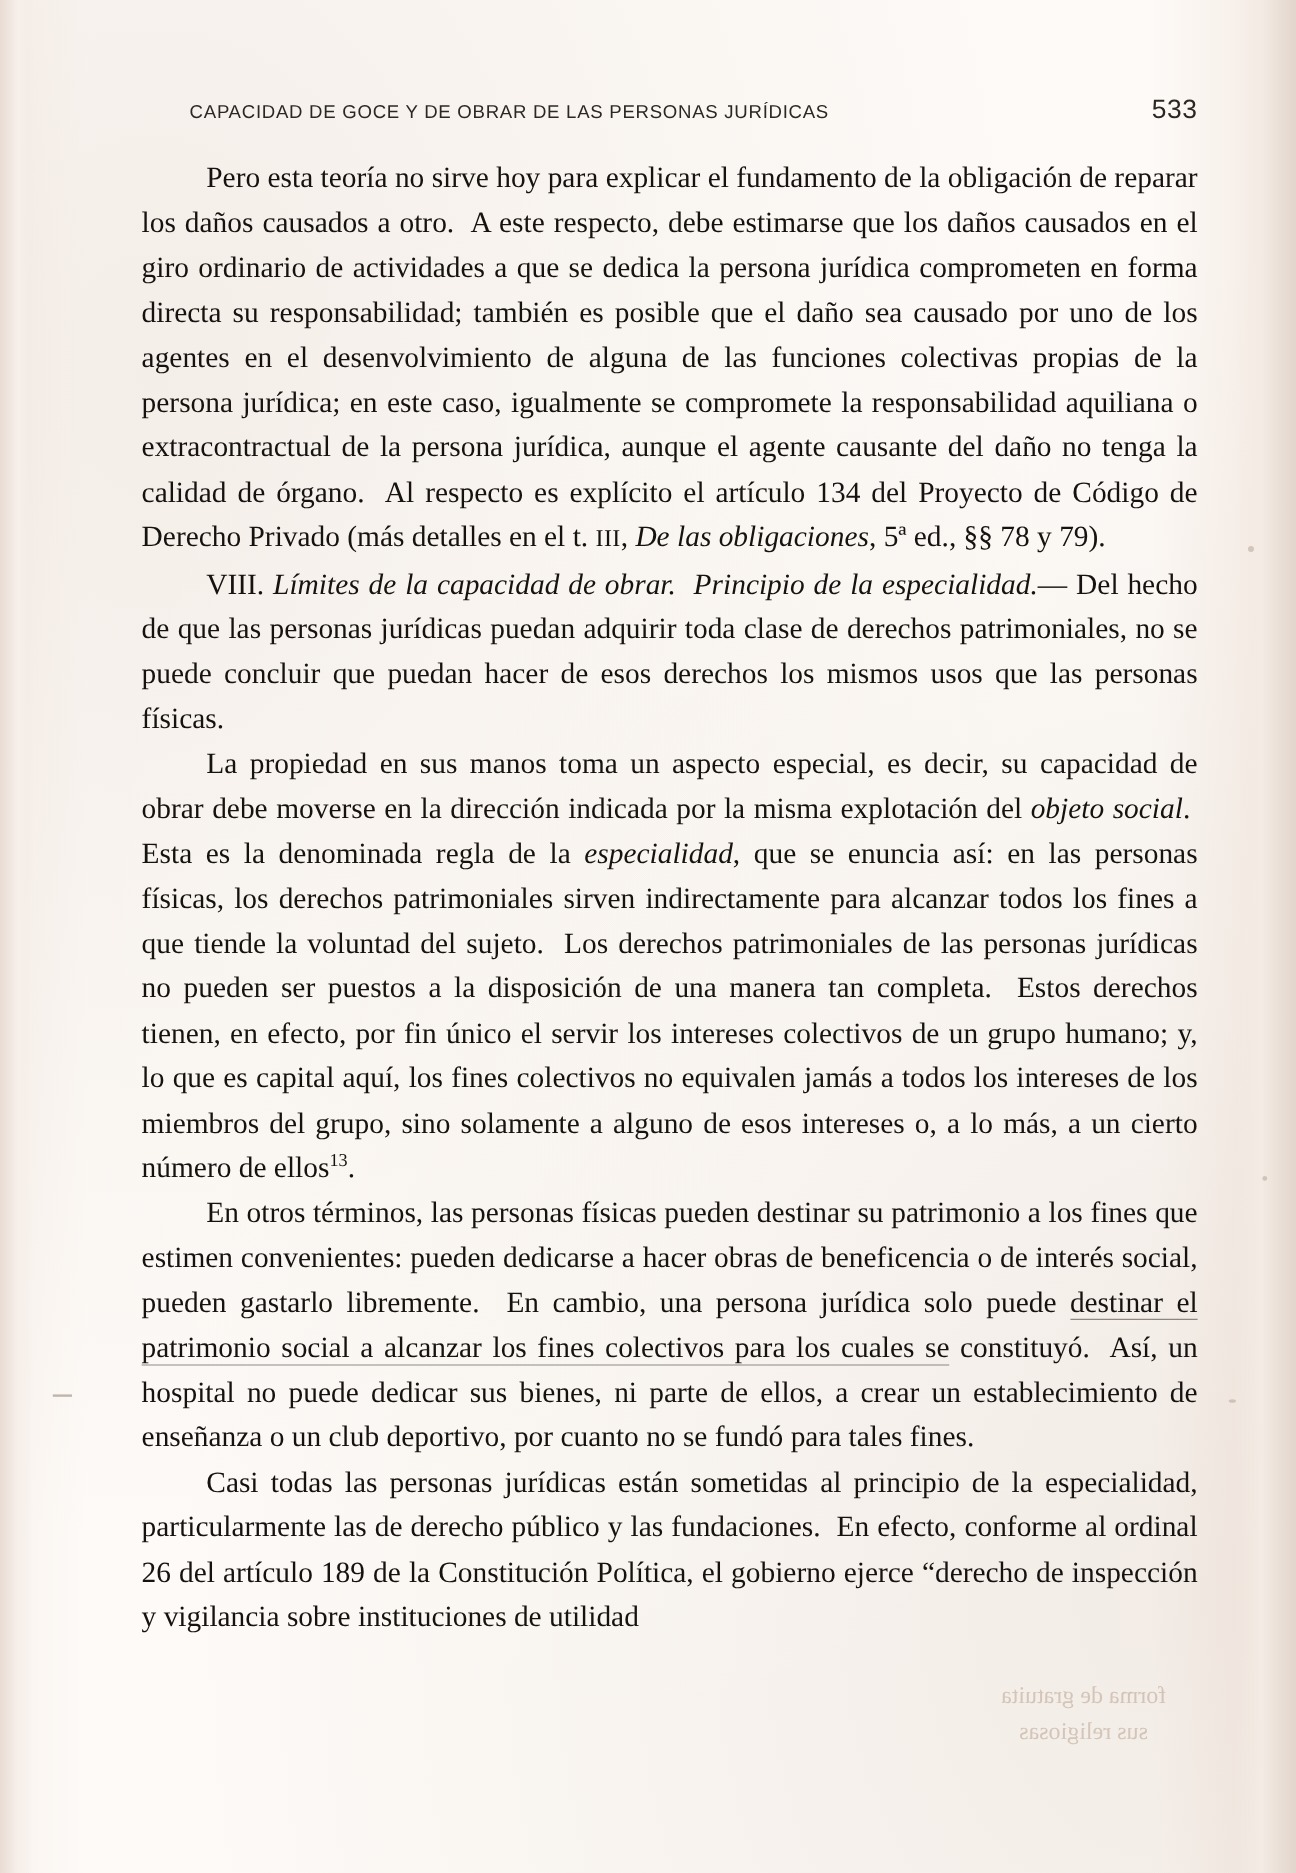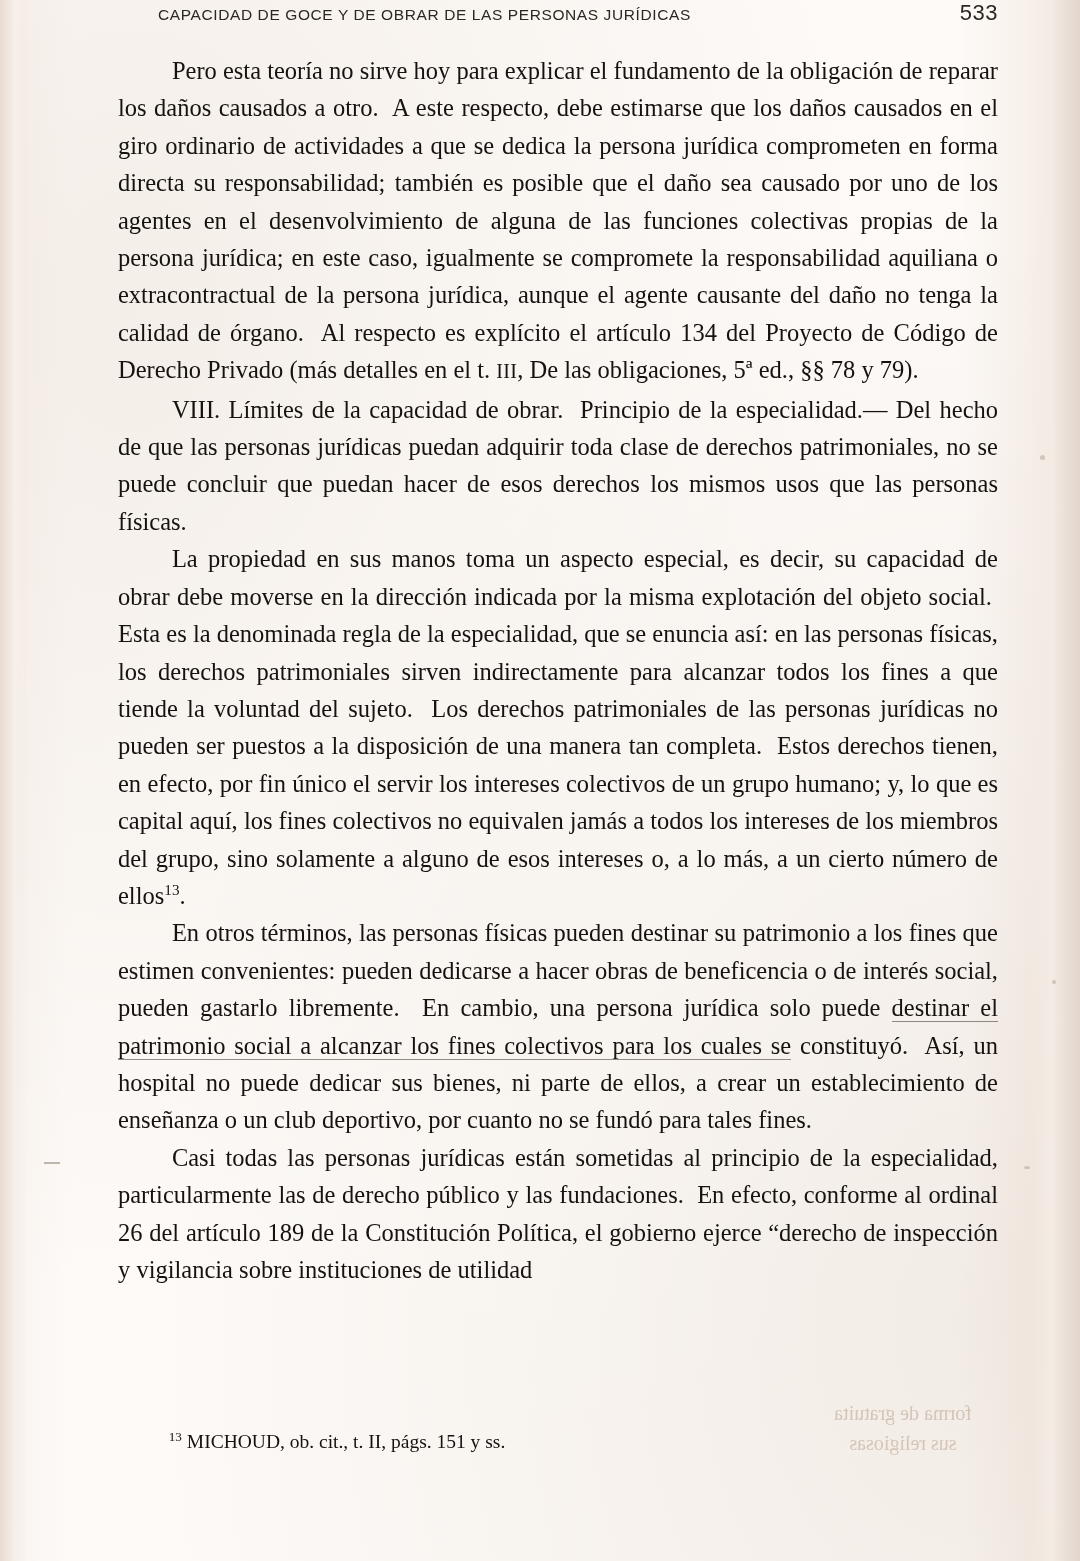--- a/index.html
+++ b/index.html
@@ -47,20 +47,21 @@
   .content {
     position: absolute;
     left: 118px;
     top: 0;
     width: 880px;
   }
   .running-head {
     display: flex;
     align-items: baseline;
     justify-content: space-between;
+    padding-top: 78px;
     height: 22px;
   }
   .running-head .head-title {
     font-family: "Liberation Sans", sans-serif;
     font-size: 15.5px;
     letter-spacing: 0.6px;
     color: #2b2722;
     margin-left: 40px;
   }
   .running-head .folio {
@@ -77,21 +78,21 @@
     text-justify: inter-word;
     hyphens: manual;
   }
   p.para {
     margin: 0;
     text-indent: 0;
   }
   p.para.indent {
     text-indent: 2.2em;
   }
-  .italic { }
+  .italic { font-style: italic; }
   .smallcaps {
     font-variant: small-caps;
   }
   .scap {
     font-size: 0.82em;
     letter-spacing: 0.3px;
     font-family: Liberation Serif, serif;
   }
   sup {
     font-size: 0.62em;
@@ -181,17 +182,14 @@
       <p class="para indent">Casi todas las personas jurídicas están sometidas al principio de la especialidad, particularmente las de derecho público y las fundaciones.&nbsp; En efecto, conforme al ordinal 26 del artículo 189 de la Constitución Política, el gobierno ejerce “derecho de inspección y vigilancia sobre instituciones de utilidad</p>
 
     </div>
   </div>
 
   <div class="bleed-through">
     <div>forma de gratuita</div>
     <div>sus religiosas</div>
   </div>
 
-  <div class="footnote-area">
-    <p class="footnote"><span class="fn-num">13</span> <span class="smallcaps">MICHOUD</span><span>, ob. cit., t. II, págs. 151 y ss.</span></p>
-  </div>
 
 </div>
 
 </body></html>

